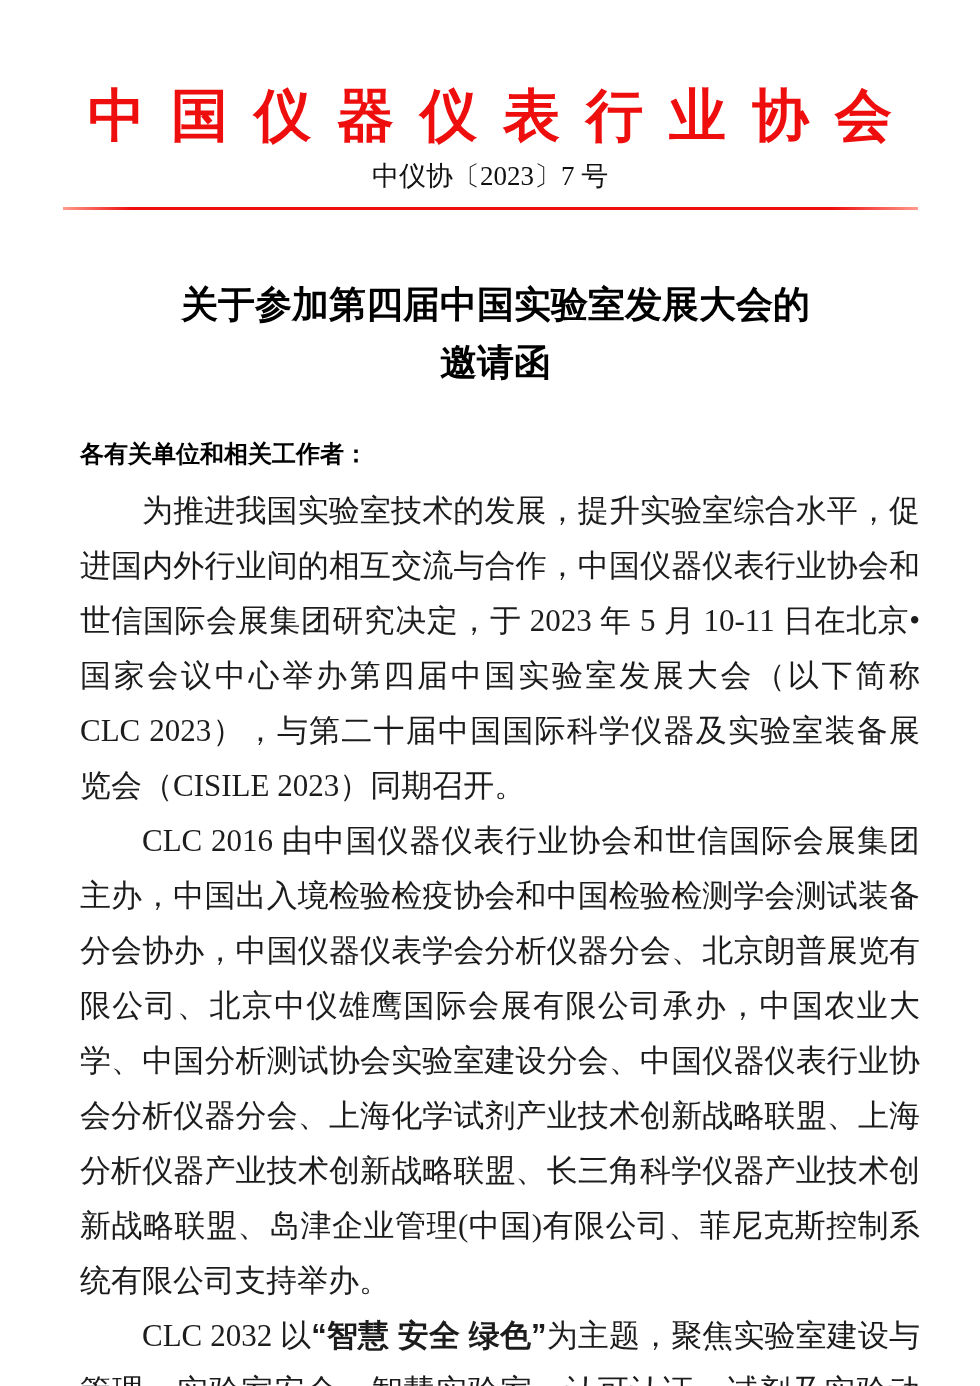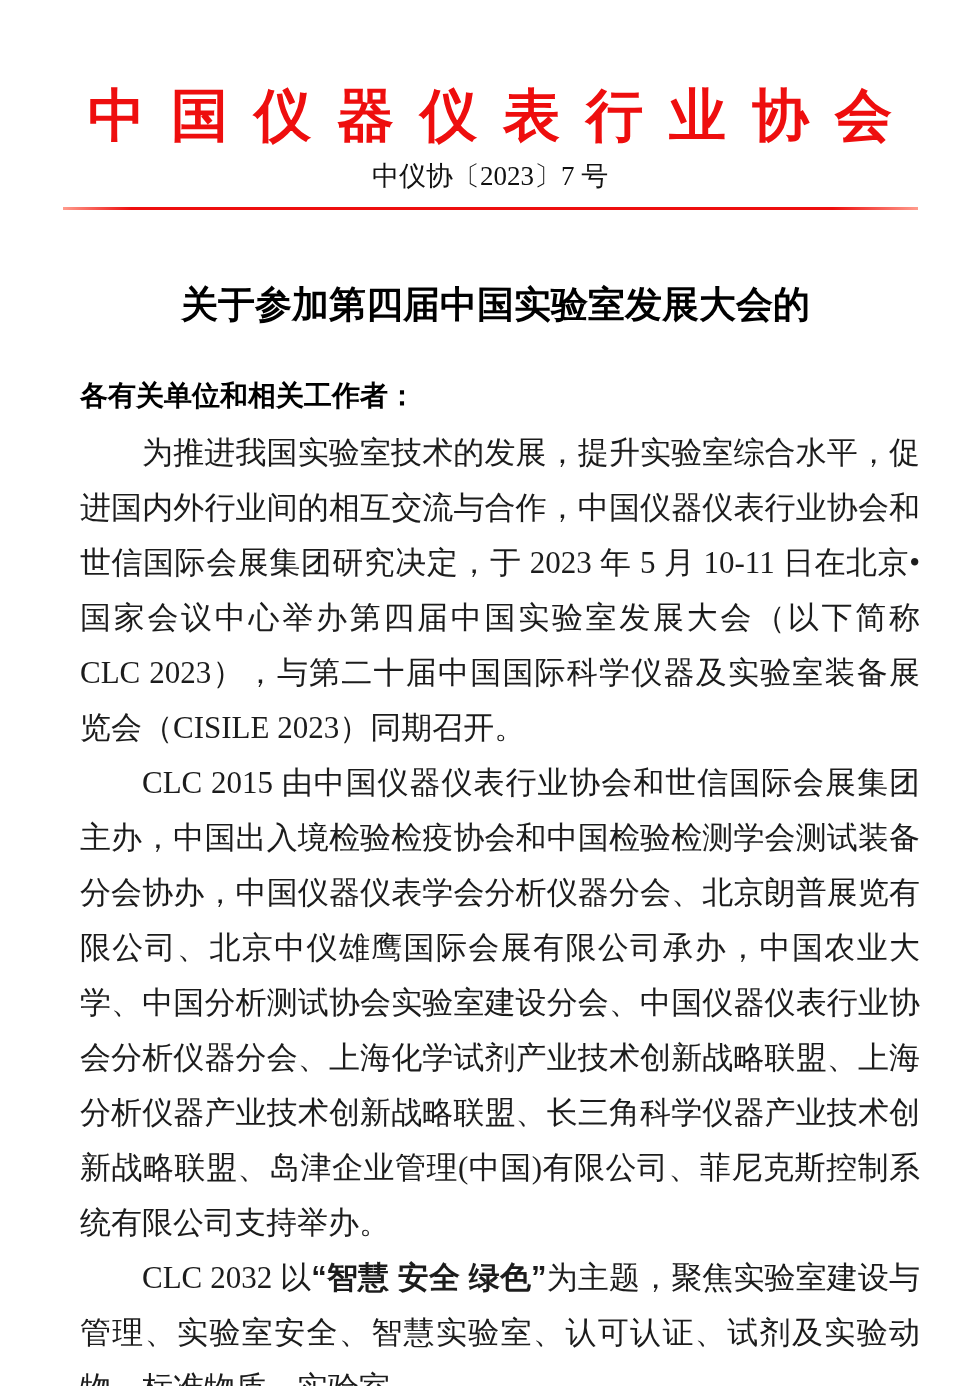--- a/index.html
+++ b/index.html
@@ -56,21 +56,21 @@
     font-size: 37px;
     line-height: 58px;
     font-weight: 700;
     color: #000000;
     padding-left: 11px;
   }
   .doc-title .title-line { display: block; }
   
   .salutation {
     margin: 46px 60px 0 80px;
-    font-size: 28px;
+    font-size: 24px;
     line-height: 32px;
     font-weight: 700;
     color: #000000;
     font-family: "Liberation Sans", "DejaVu Sans", sans-serif;
   }
   .body-para {
     margin: 0 60px 0 80px;
     font-size: 31px;
     line-height: 55px;
     text-align: justify;
@@ -90,24 +90,25 @@
 
   <header>
     <h1 class="org-name">中国仪器仪表行业协会</h1>
     <div class="doc-number">中仪协〔2023〕7 号</div>
     <div class="red-line"></div>
   </header>
 
   <main>
     <h2 class="doc-title">
       <span class="title-line">关于参加第四届中国实验室发展大会的</span>
+      <span class="title-line">邀请函</span>
     </h2>
 
     <p class="salutation">各有关单位和相关工作者：</p>
 
     <p class="body-para first">为推进我国实验室技术的发展，提升实验室综合水平，促进国内外行业间的相互交流与合作，中国仪器仪表行业协会和世信国际会展集团研究决定，于 2023 年 5 月 10-11 日在北京•国家会议中心举办第四届中国实验室发展大会（以下简称 CLC 2023），与第二十届中国国际科学仪器及实验室装备展览会（CISILE 2023）同期召开。</p>
 
-    <p class="body-para">CLC 2015 由中国仪器仪表行业协会和世信国际会展集团主办，中国出入境检验检疫协会和中国检验检测学会测试装备分会协办，中国仪器仪表学会分析仪器分会、北京朗普展览有限公司、北京中仪雄鹰国际会展有限公司承办，中国农业大学、中国分析测试协会实验室建设分会、中国仪器仪表行业协会分析仪器分会、上海化学试剂产业技术创新战略联盟、上海分析仪器产业技术创新战略联盟、长三角科学仪器产业技术创新战略联盟、岛津企业管理(中国)有限公司、菲尼克斯控制系统有限公司支持举办。</p>
+    <p class="body-para">CLC 2016 由中国仪器仪表行业协会和世信国际会展集团主办，中国出入境检验检疫协会和中国检验检测学会测试装备分会协办，中国仪器仪表学会分析仪器分会、北京朗普展览有限公司、北京中仪雄鹰国际会展有限公司承办，中国农业大学、中国分析测试协会实验室建设分会、中国仪器仪表行业协会分析仪器分会、上海化学试剂产业技术创新战略联盟、上海分析仪器产业技术创新战略联盟、长三角科学仪器产业技术创新战略联盟、岛津企业管理(中国)有限公司、菲尼克斯控制系统有限公司支持举办。</p>
 
     <p class="body-para"><span>CLC 2032 以</span><span class="theme-bold">“智慧 安全 绿色”</span><span>为主题，聚焦实验室建设与管理、实验室安全、智慧实验室、认可认证、试剂及实验动物、标准物质、实验室</span></p>
   </main>
 
 </div>
 
 </body></html>

